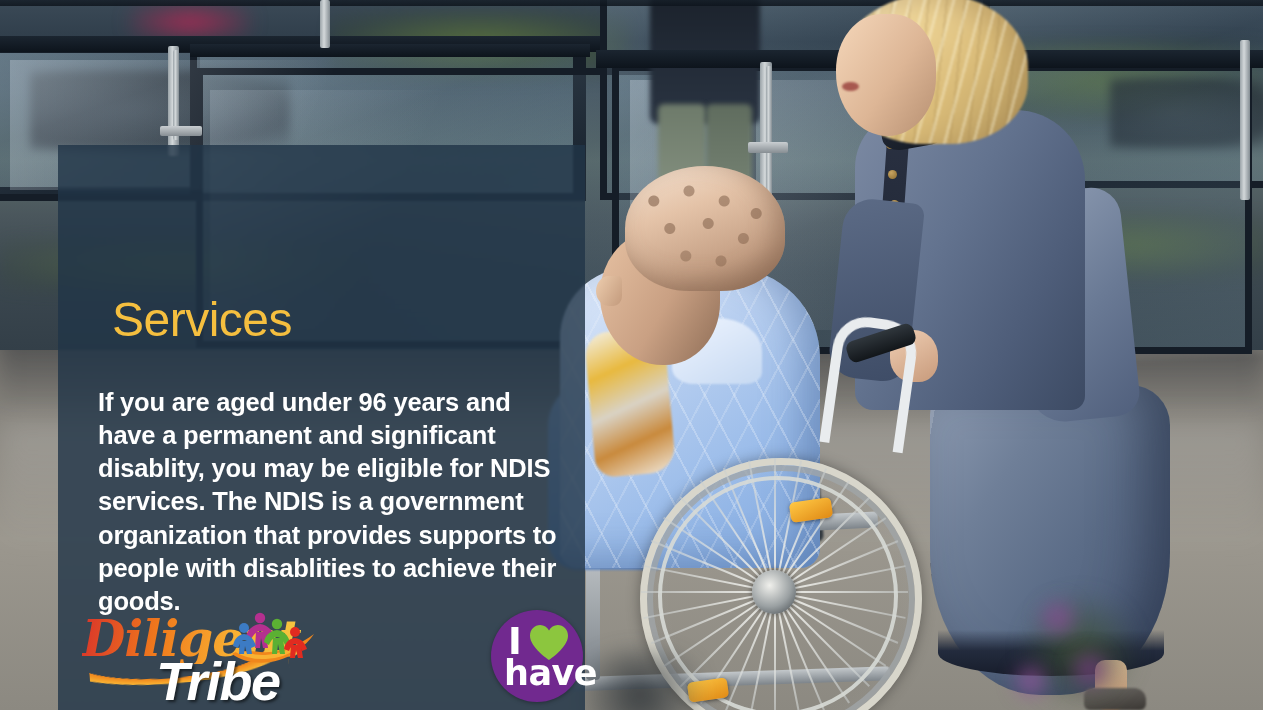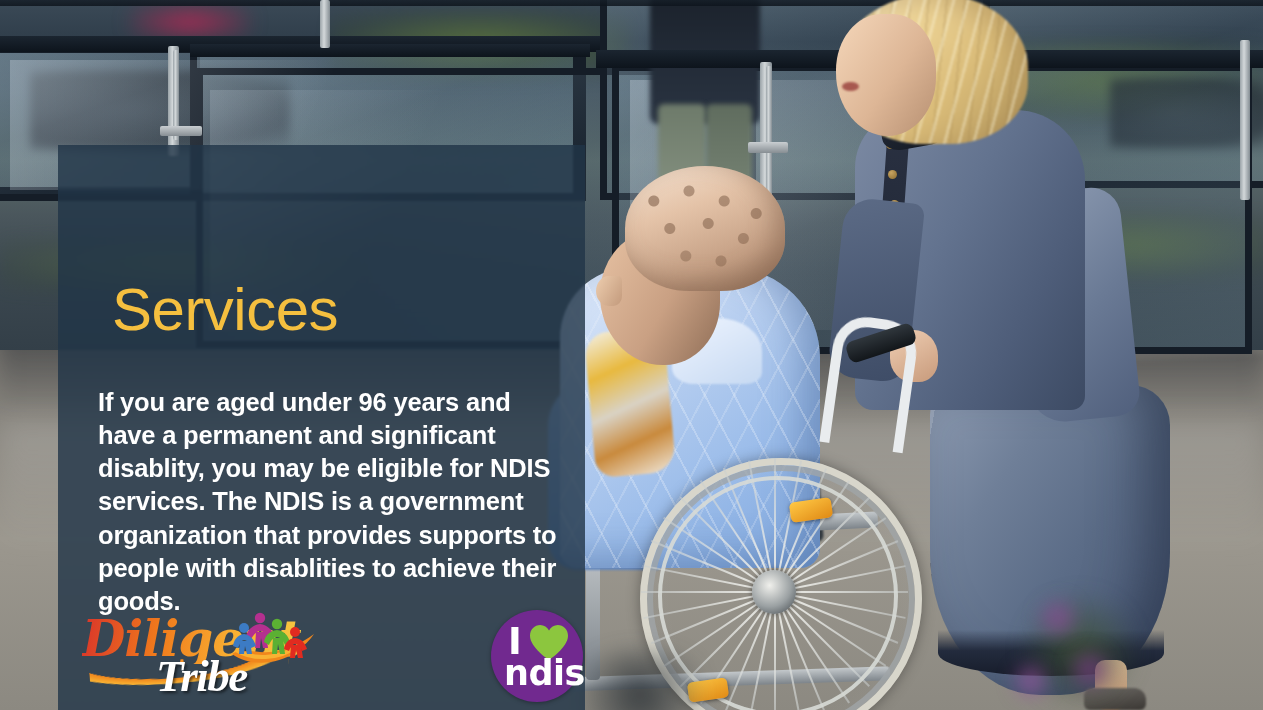--- a/index.html
+++ b/index.html
@@ -431,22 +431,22 @@
     left: 108px; top: 204px;
     font-size: 82px;
     font-weight: bold;
     color: #bda289;
     letter-spacing: -1px;
     line-height: 1;
     white-space: nowrap;
   }
   .title-line2 {
     position: absolute;
-    left: 112px; top: 280px;
-    font-size: 60px;
+    left: 112px; top: 296px;
+    font-size: 48px;
     font-weight: normal;
     color: #f5bf3f;
     letter-spacing: -0.5px;
     line-height: 1;
     white-space: nowrap;
   }
   .body-copy {
     position: absolute;
     left: 98px; top: 386px;
     width: 470px;
@@ -484,29 +484,28 @@
     width: 200px; height: 42px;
     border-bottom: 11px solid transparent;
     border-radius: 0 0 70% 40%;
     background:
       radial-gradient(ellipse 140px 36px at 40% -10%, rgba(0,0,0,0) 69%, #f0871c 70%, #f9b233 84%, rgba(0,0,0,0) 86%);
     transform: rotate(-4deg);
   }
   .logo-tribe {
     position: absolute;
     left: 74px; top: 42px;
-    font-size: 45px;
+    font-size: 54px;
     font-weight: bold;
     font-style: italic;
     color: #ffffff;
     letter-spacing: -1.5px;
     line-height: 1;
     text-shadow: 2px 2px 3px rgba(0,0,0,.55);
     white-space: nowrap;
-    font-family: Liberation Serif, serif;
   }
   .logo-people { position: absolute; left: 148px; top: -2px; }
 
   
   .ndis-badge {
     position: absolute;
     left: 491px; top: 610px;
     width: 92px; height: 92px;
     border-radius: 50%;
     background: #71298f;
@@ -717,16 +716,16 @@
     </div>
   </div>
 
   <div class="ndis-badge">
     <div class="ndis-i">I</div>
     <div class="ndis-heart">
       <svg width="40" height="37" viewBox="0 0 40 37">
         <path d="M20 36 C 20 36, 1 23.5, 1 11.8 C 1 5.2, 5.8 1, 11.2 1 C 15 1, 18.3 3.2, 20 6.4 C 21.7 3.2, 25 1, 28.8 1 C 34.2 1, 39 5.2, 39 11.8 C 39 23.5, 20 36, 20 36 Z" fill="#8CC63E"></path>
       </svg>
     </div>
-    <div class="ndis-word">ndis</div>
+    <div class="ndis-word">have</div>
   </div>
 
 </div>
 
 </body></html>

